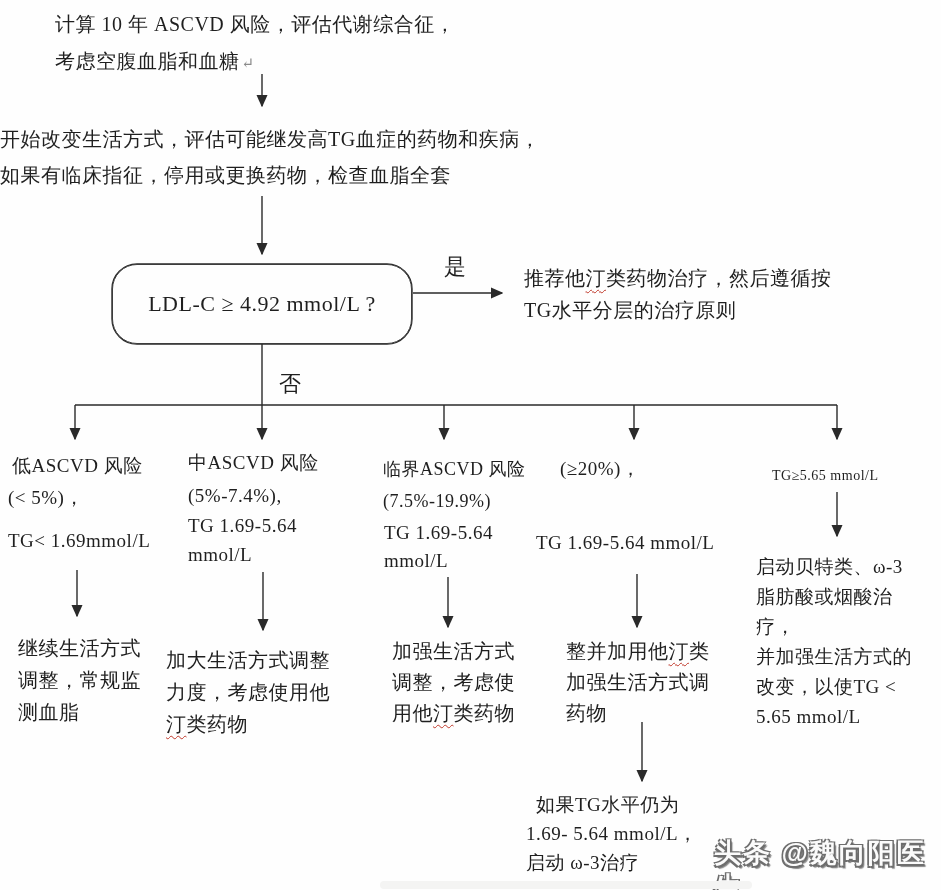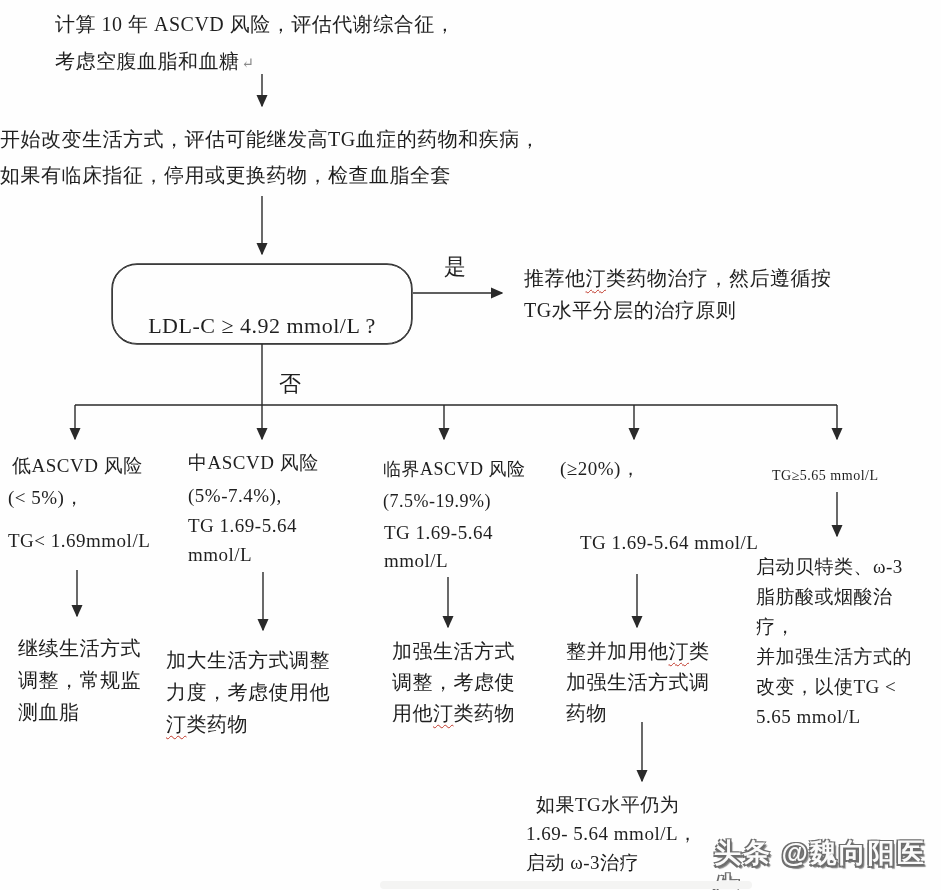--- a/index.html
+++ b/index.html
@@ -16,35 +16,35 @@
     text-decoration-color:#c0392b; text-decoration-thickness:1px;
     text-underline-offset:4px;
   }
   .ret { color:#8a8a8a; font-size:15px; margin-left:2px; }
 
   .n-top      { left:55px;  top:6px;   width:470px; line-height:37px; }
   .n-second   { left:0px;   top:121px; width:542px; line-height:36px; }
   .n-decision {
     left:112px; top:264px; width:300px; height:80px;
     border:1.5px solid #3c3c3c; border-radius:25px;
-    display:flex; align-items:flex-end; justify-content:center;
+    display:flex; align-items:center; justify-content:center;
     font-size:22px; box-sizing:border-box; background:#fefefe;
   }
   .n-yes-label { left:444px; top:250px; font-size:22px; }
   .n-yes-text  { left:524px; top:262px; width:336px; line-height:32px; }
   .n-no-label  { left:279px; top:367px; font-size:22px; }
 
   .b1-title { left:12px;  top:450px; width:170px; font-size:19px; line-height:32px; }
   .b1-tg    { left:8px;   top:524px; width:170px; font-size:19px; }
   .b2-title { left:188px; top:446px; width:170px; font-size:19px; line-height:33px; }
   .b2-tg    { left:188px; top:511px; width:170px; font-size:19px; line-height:29px; }
   .b3-title { left:383px; top:453px; width:162px; font-size:18px; line-height:32px; }
   .b3-tg    { left:384px; top:519px; width:150px; font-size:19px; line-height:28px; }
   .b4-title { left:560px; top:452px; width:170px; font-size:19px; line-height:34px; }
-  .b4-tg    { left:536px; top:526px; width:205px; font-size:19px;margin-left:44px; }
+  .b4-tg    { left:536px; top:526px; width:205px; font-size:19px; }
   .b5-title { left:772px; top:459px; width:165px; font-size:14px; }
 
   .a1 { left:18px;  top:632px; width:152px; line-height:32px; }
   .a2 { left:166px; top:644px; width:182px; line-height:32px; }
   .a3 { left:392px; top:636px; width:150px; line-height:31px; }
   .a4 { left:566px; top:636px; width:164px; line-height:31px; }
   .a5 { left:756px; top:552px; width:174px; font-size:19px; line-height:30px; }
   .followup { left:526px; top:790px; width:188px; font-size:19px; line-height:29px; }
   .fu-indent { padding-left:10px; }
 

